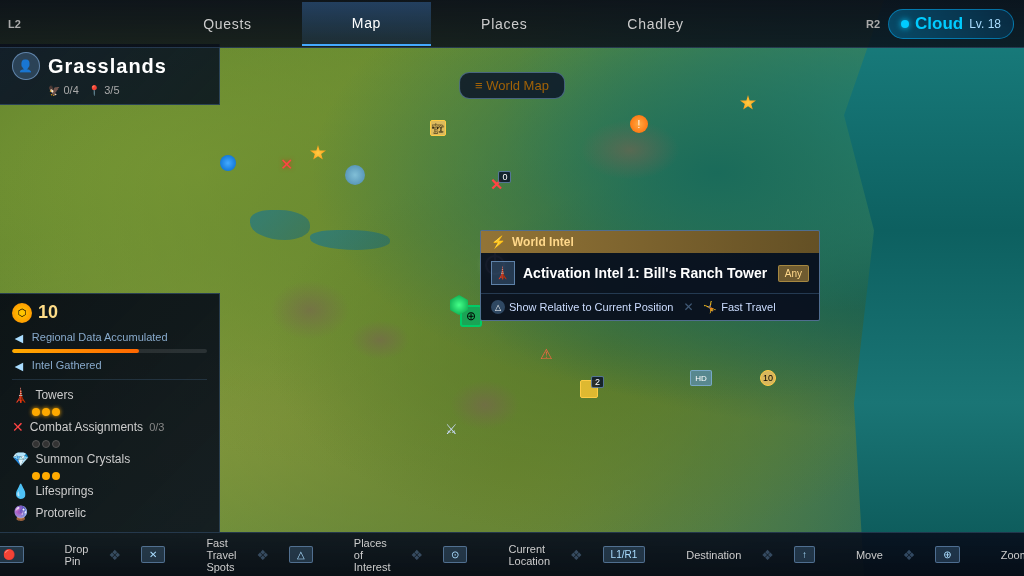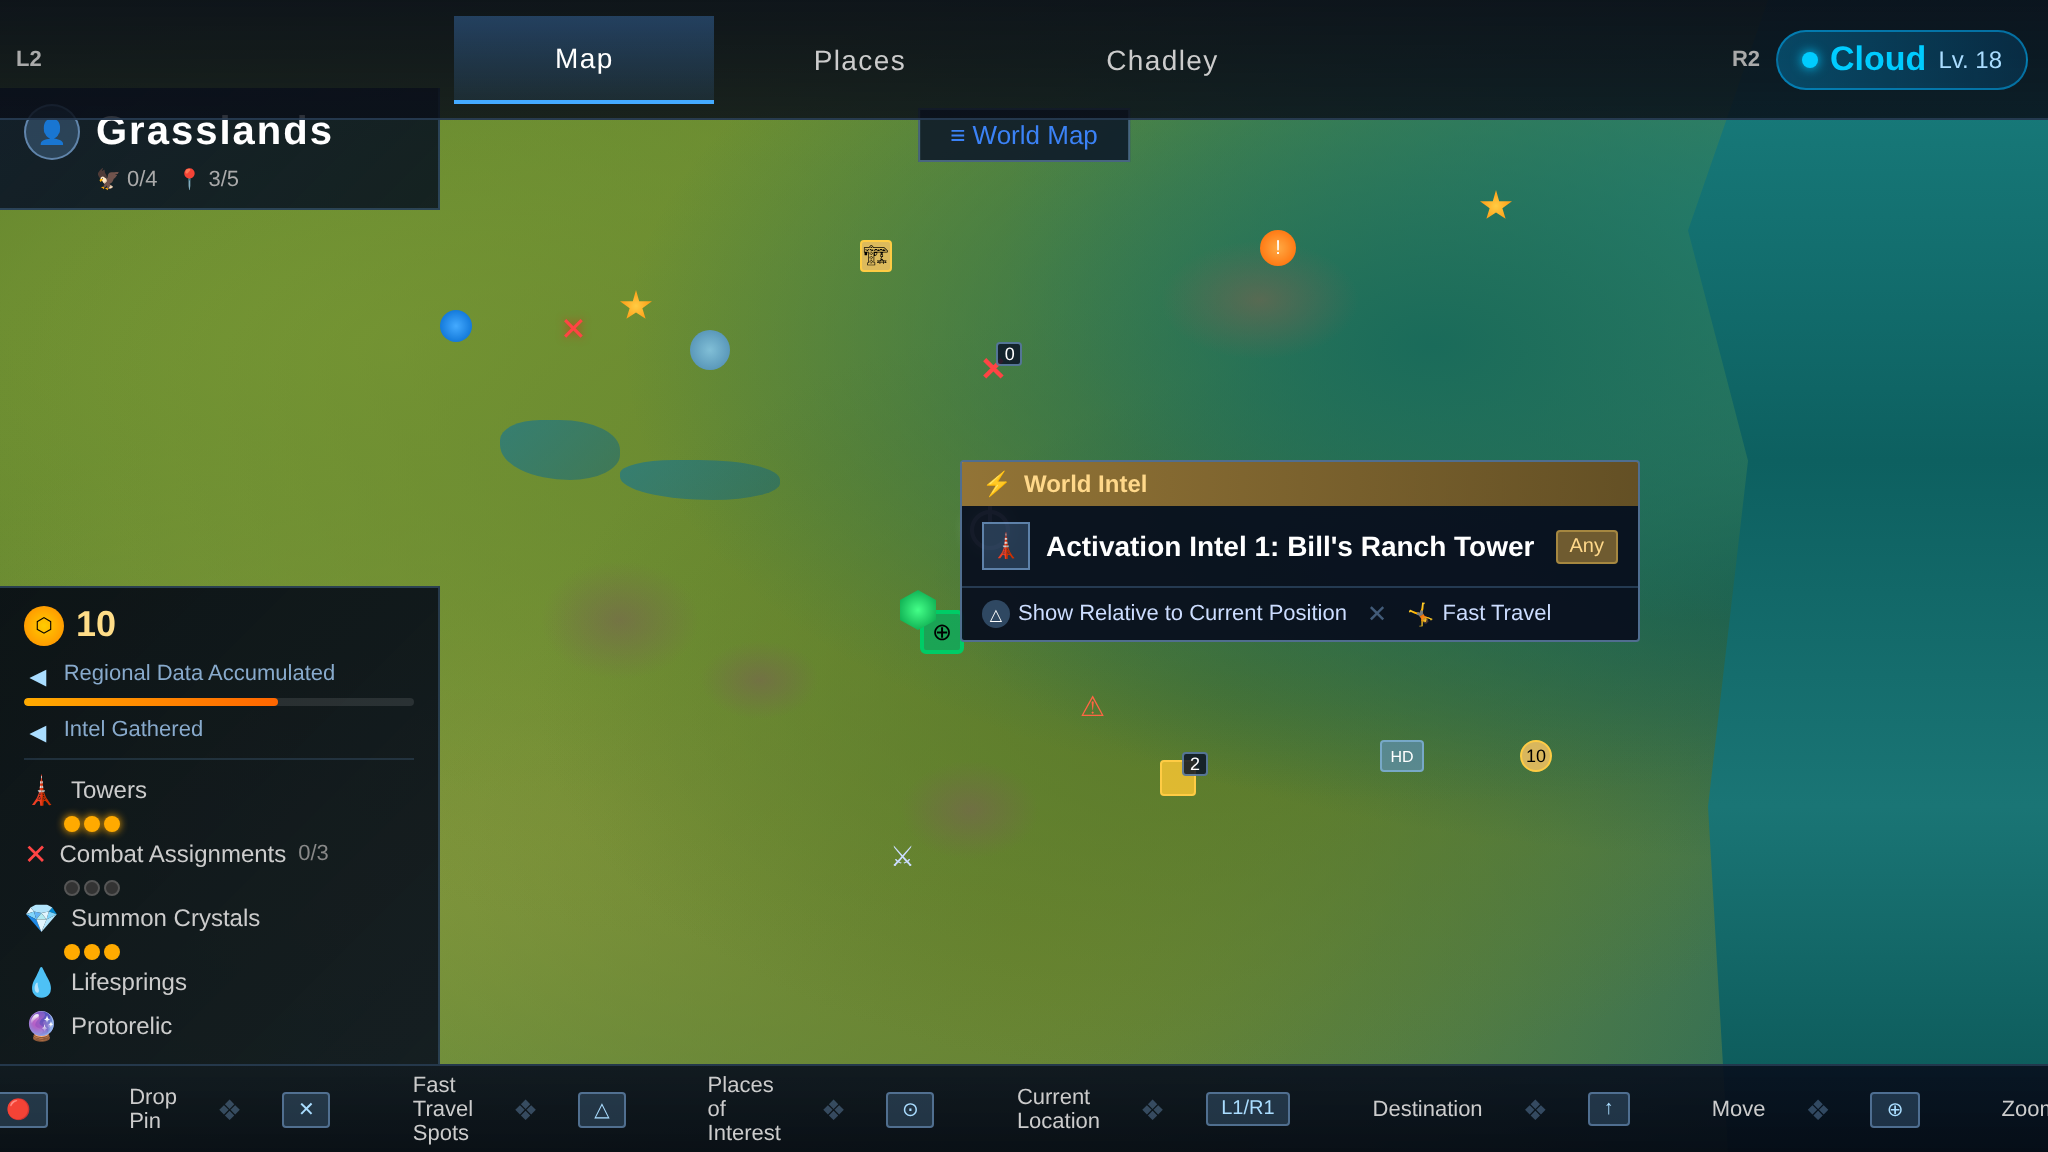--- a/index.html
+++ b/index.html
@@ -42,21 +42,21 @@
       clip-path: polygon(30% 0%, 100% 0%, 100% 100%, 20% 100%, 15% 70%, 25% 40%, 10% 20%);
       z-index: 1;
     }
 
     
     #top-nav {
       position: absolute;
       top: 0;
       left: 0;
       width: 1024px;
-      height: 60px;
+      height: 48px;
       background: linear-gradient(180deg, rgba(10,15,25,0.95) 0%, rgba(10,15,25,0.85) 100%);
       display: flex;
       align-items: center;
       z-index: 100;
       border-bottom: 1px solid rgba(100,150,200,0.3);
     }
 
     .nav-shoulder {
       color: #aaa;
       font-size: 11px;
@@ -175,34 +175,34 @@
       font-size: 11px;
     }
 
     .stat-icon {
       font-size: 10px;
     }
 
     
     #world-map-btn {
       position: absolute;
-      top: 54px;
+      top: 72px;
       left: 50%;
       transform: translateX(-50%);
       background: rgba(10,20,40,0.85);
       border: 1px solid rgba(150,200,255,0.4);
-      color: #3b82f6;
+      color: #a16207;
       padding: 5px 15px;
       font-size: 13px;
       cursor: pointer;
       z-index: 50;
       display: flex;
       align-items: center;
       gap: 5px;
-      border-radius: 0;
+      border-radius: 10px;
     }
 
     
     #bottom-left-panel {
       position: absolute;
       bottom: 44px;
       left: 0;
       width: 220px;
       background: linear-gradient(135deg, rgba(5,10,20,0.92) 0%, rgba(8,15,30,0.88) 100%);
       padding: 8px 12px;
@@ -524,20 +524,21 @@
 <div class="rock-formation" style="left:270px;top:280px;width:80px;height:60px;"></div>
 <div class="rock-formation" style="left:350px;top:320px;width:60px;height:40px;"></div>
 <div class="water-body" style="left:250px;top:210px;width:60px;height:30px;"></div>
 <div class="water-body" style="left:310px;top:230px;width:80px;height:20px;"></div>
 <div class="rock-formation" style="left:580px;top:120px;width:100px;height:60px;"></div>
 <div class="rock-formation" style="left:450px;top:380px;width:70px;height:50px;"></div>
 
 <div id="top-nav">
   <div class="nav-shoulder">L2</div>
   <div class="nav-tabs">
+    <div class="nav-tab">Quests</div>
     <div class="nav-tab active">Map</div>
     <div class="nav-tab">Places</div>
     <div class="nav-tab">Chadley</div>
   </div>
   <div class="nav-shoulder">R2</div>
   <div id="char-indicator">
     <div class="char-dot"></div>
     <span class="char-name">Cloud</span>
     <span class="char-level">Lv. 18</span>
   </div>

